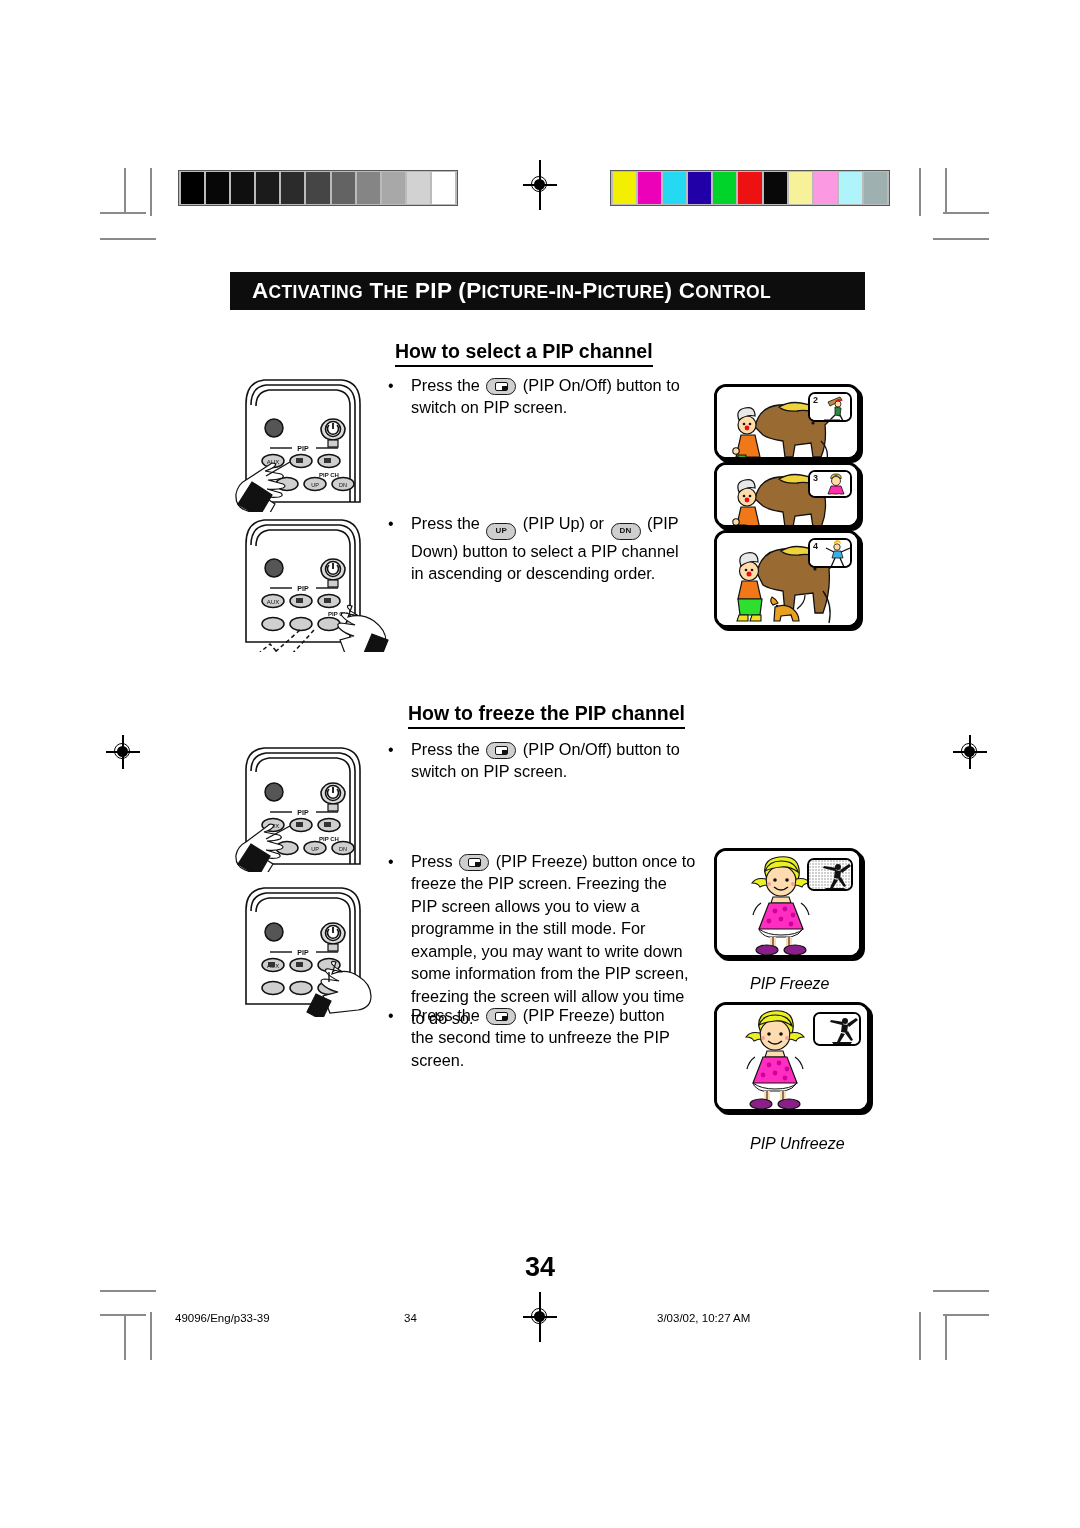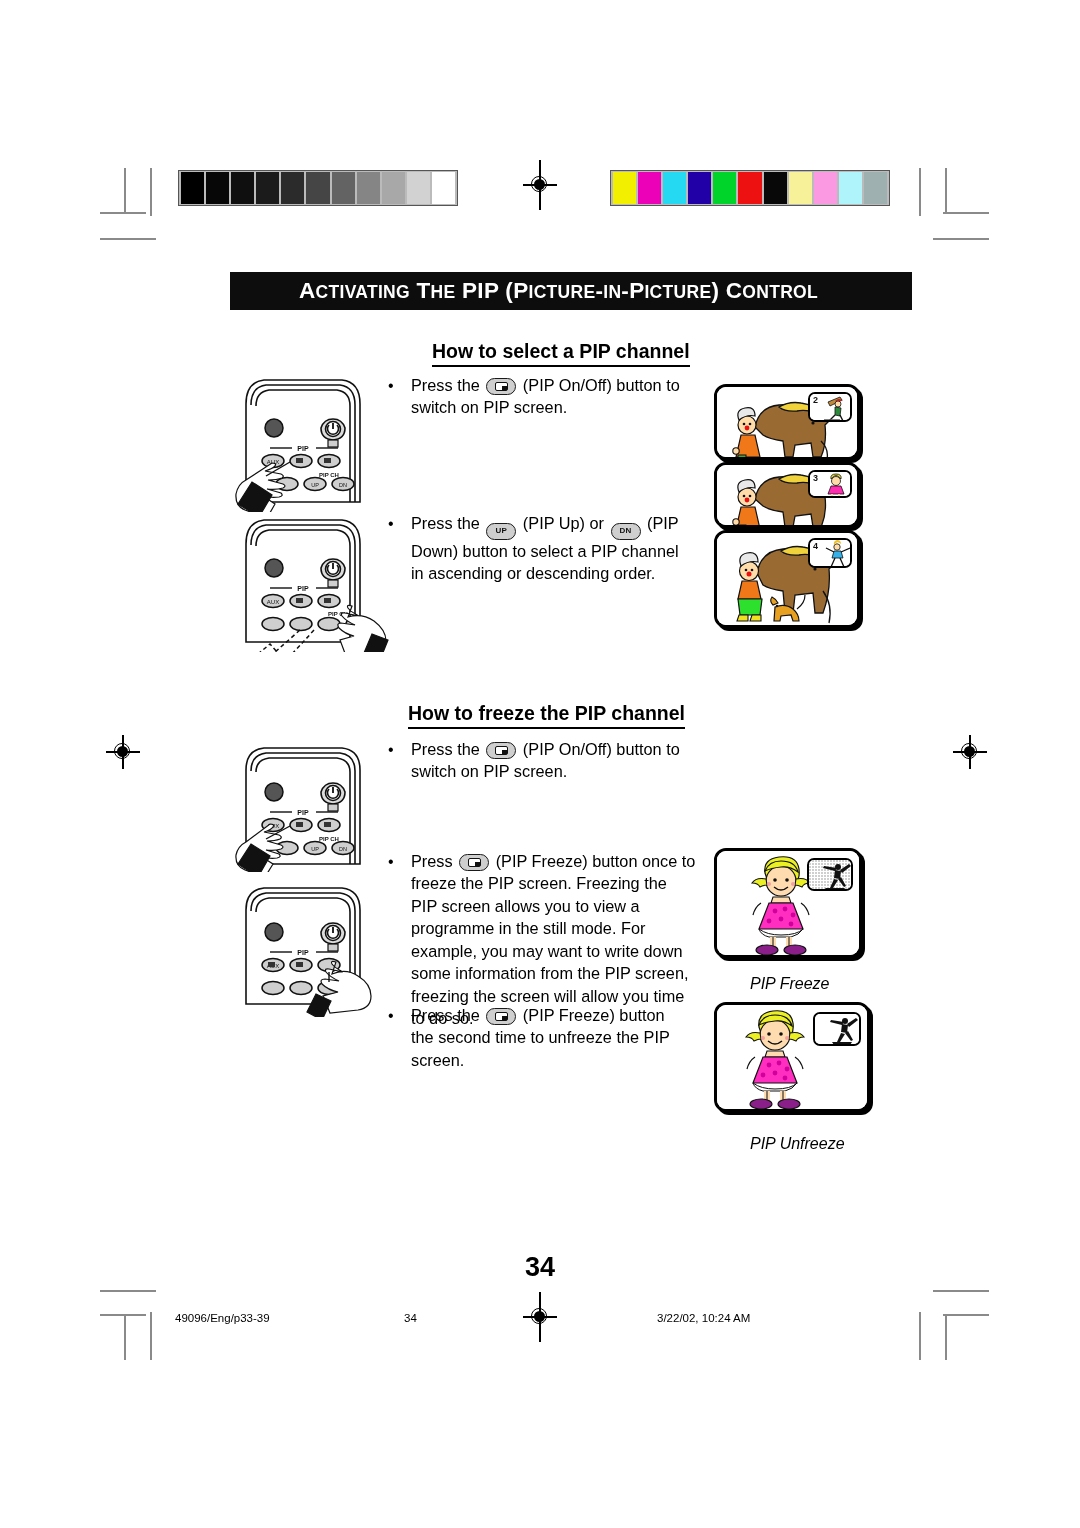--- a/index.html
+++ b/index.html
@@ -258,25 +258,25 @@
     <div class="sw" style="background: rgb(34, 0, 168);"></div>
     <div class="sw" style="background: rgb(0, 211, 42);"></div>
     <div class="sw" style="background: rgb(238, 17, 17);"></div>
     <div class="sw" style="background: rgb(8, 8, 8);"></div>
     <div class="sw" style="background: rgb(247, 242, 154);"></div>
     <div class="sw" style="background: rgb(251, 154, 226);"></div>
     <div class="sw" style="background: rgb(174, 244, 250);"></div>
     <div class="sw" style="background: rgb(159, 176, 176);"></div>
   </div>
 
-<div class="chapter-bar" style="left:230px; top:272px; width:635px; height:38px;padding-left:47px;">
+<div class="chapter-bar" style="left:230px; top:272px; width:635px; height:38px;">
   <div class="chapter-title" id="chapter-title"><span>A</span><span class="sc">CTIVATING</span><span> </span><span>T</span><span class="sc">HE</span><span> PIP (</span><span>P</span><span class="sc">ICTURE</span><span>-</span><span class="sc">IN</span><span>-</span><span>P</span><span class="sc">ICTURE</span><span>) </span><span>C</span><span class="sc">ONTROL</span></div>
 </div>
 
-<div class="section-heading" style="left:432px; top:340px;">How to select a PIP channel</div>
+<div class="section-heading" style="left:395px; top:340px;">How to select a PIP channel</div>
 
 <div class="bullet" style="left:388px; top:374px; width:300px;">
   <span class="dot-mark">•</span>
   <span class="txt">Press the <span class="key"><span class="pipglyph"></span></span> (<b>PIP On/Off</b>) button to switch on PIP screen.</span>
 </div>
 
 <div class="bullet" style="left:388px; top:512px; width:300px;">
   <span class="dot-mark">•</span>
   <span class="txt">Press the <span class="key lbl">UP</span> (<b>PIP Up</b>) or <span class="key lbl">DN</span> (<b>PIP Down</b>) button to select a PIP channel in ascending or descending order.</span>
 </div>
@@ -661,13 +661,13 @@
       <path d="M17 28 h20 l-2 3 h-16 z" fill="#111"></path>
     </svg>
   </div>
 </div>
 <div class="caption" style="left:750px; top:1135px;">PIP Unfreeze</div>
 
 <div class="page-number" style="left:490px; top:1252px; width:100px;">34</div>
 
 <div class="footer-item" style="left:175px; top:1312px;">49096/Eng/p33-39</div>
 <div class="footer-item" style="left:404px; top:1312px;">34</div>
-<div class="footer-item" style="left:657px; top:1312px;">3/22/02, 10:24 AM</div>
+<div class="footer-item" style="left:657px; top:1312px;">3/03/02, 10:27 AM</div>
 
 </body></html>

